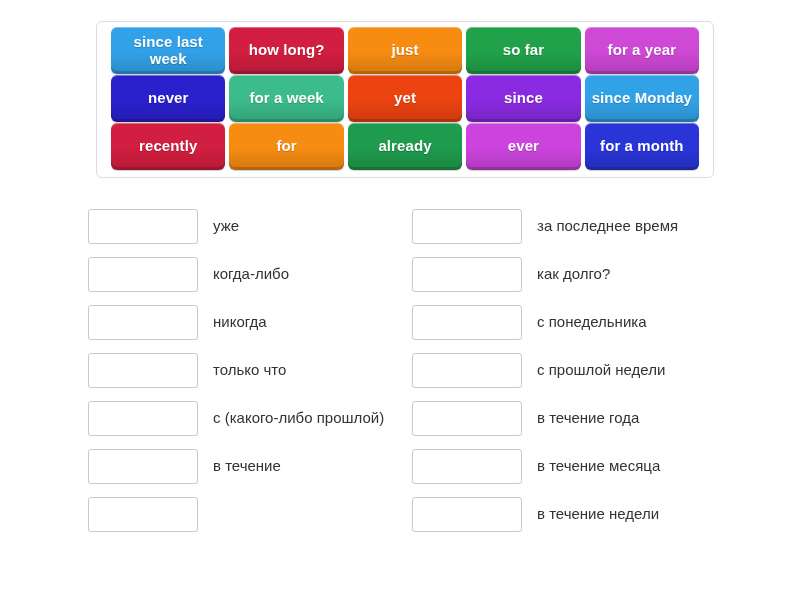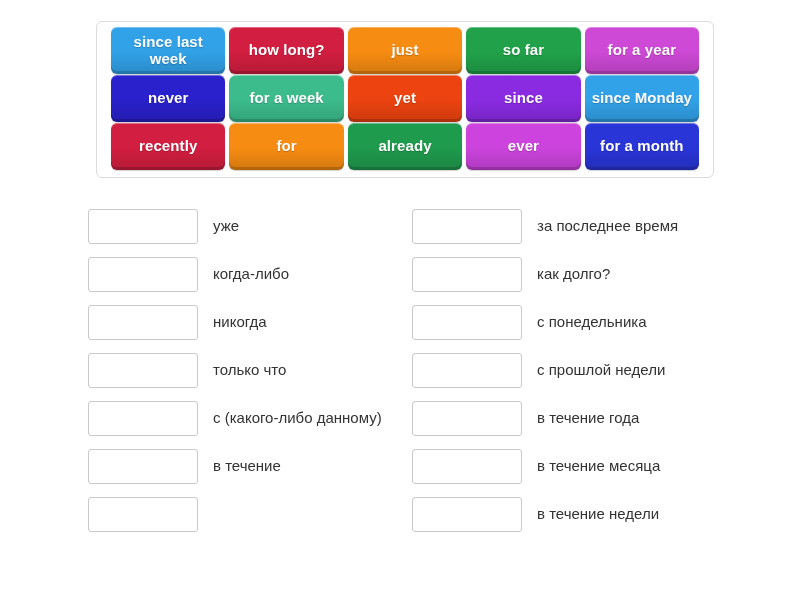--- a/index.html
+++ b/index.html
@@ -137,21 +137,21 @@
       <div class="answer-row">
         <div class="drop-slot"></div>
         <div class="answer-label">никогда</div>
       </div>
       <div class="answer-row">
         <div class="drop-slot"></div>
         <div class="answer-label">только что</div>
       </div>
       <div class="answer-row">
         <div class="drop-slot"></div>
-        <div class="answer-label">с (какого-либо данному)</div>
+        <div class="answer-label">с (какого-либо прошлой)</div>
       </div>
       <div class="answer-row">
         <div class="drop-slot"></div>
         <div class="answer-label">в течение</div>
       </div>
       <div class="answer-row">
         <div class="drop-slot"></div>
       </div>
     </div>
   <div class="answer-column" id="column-right">

